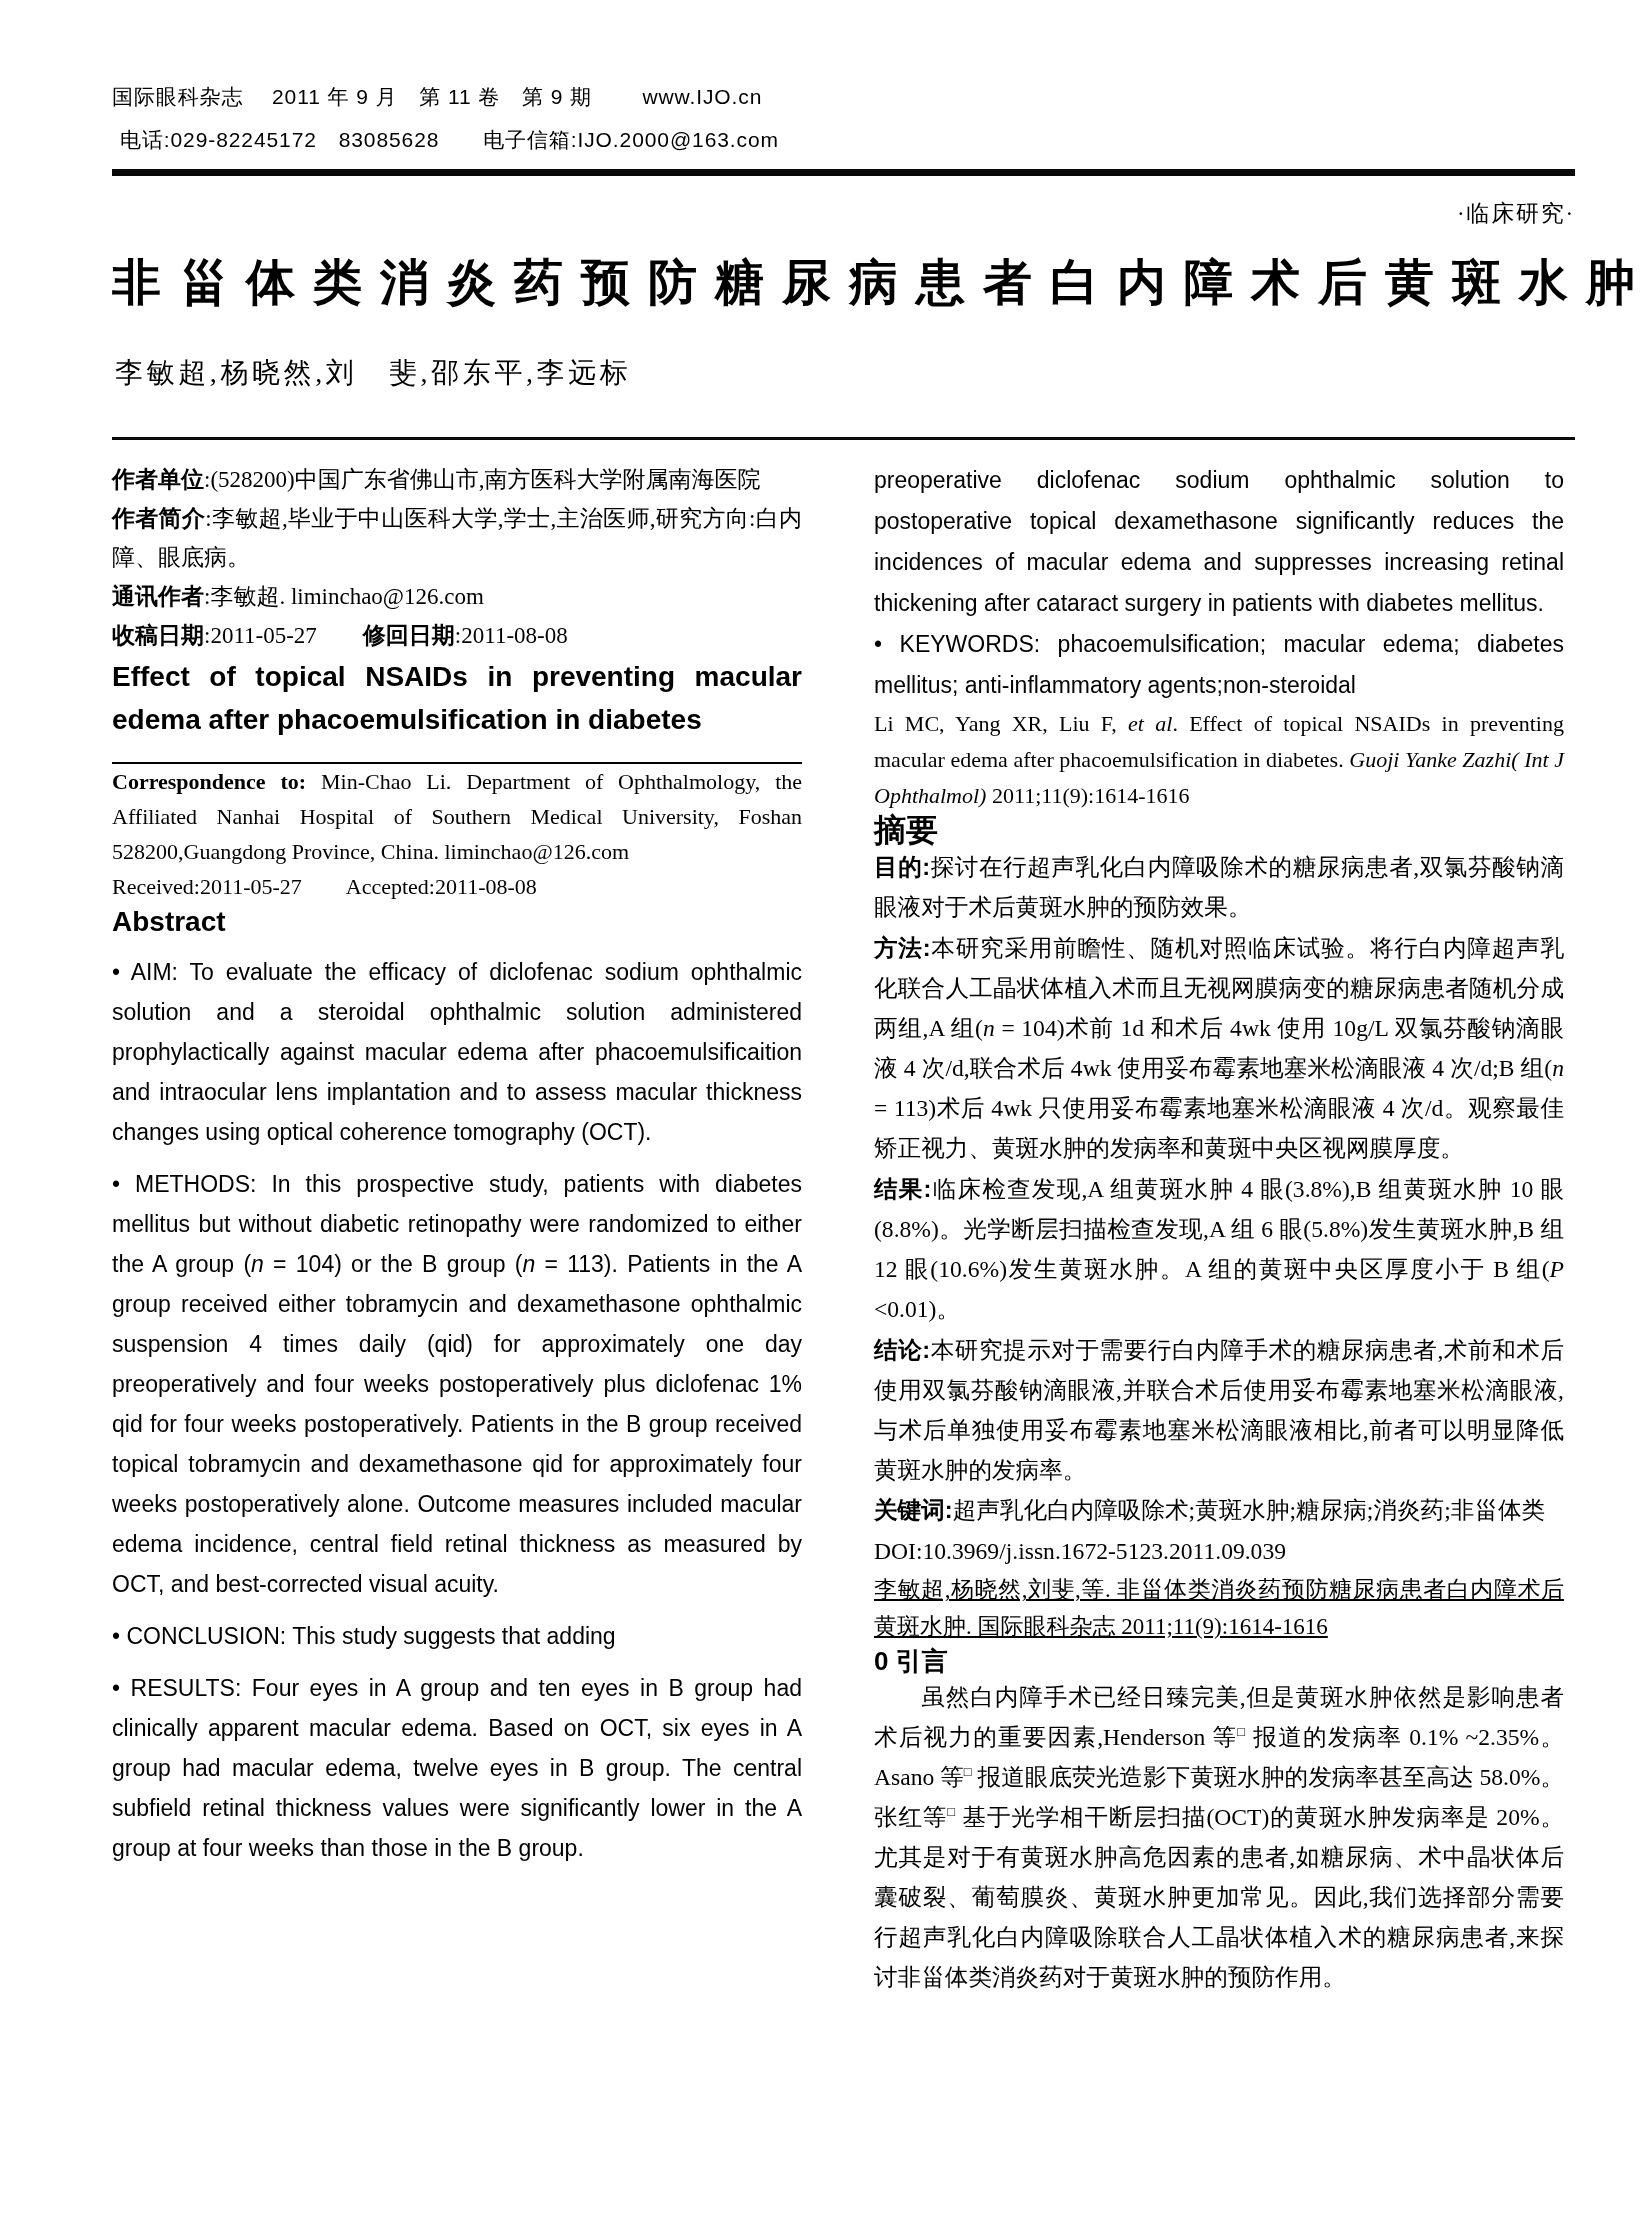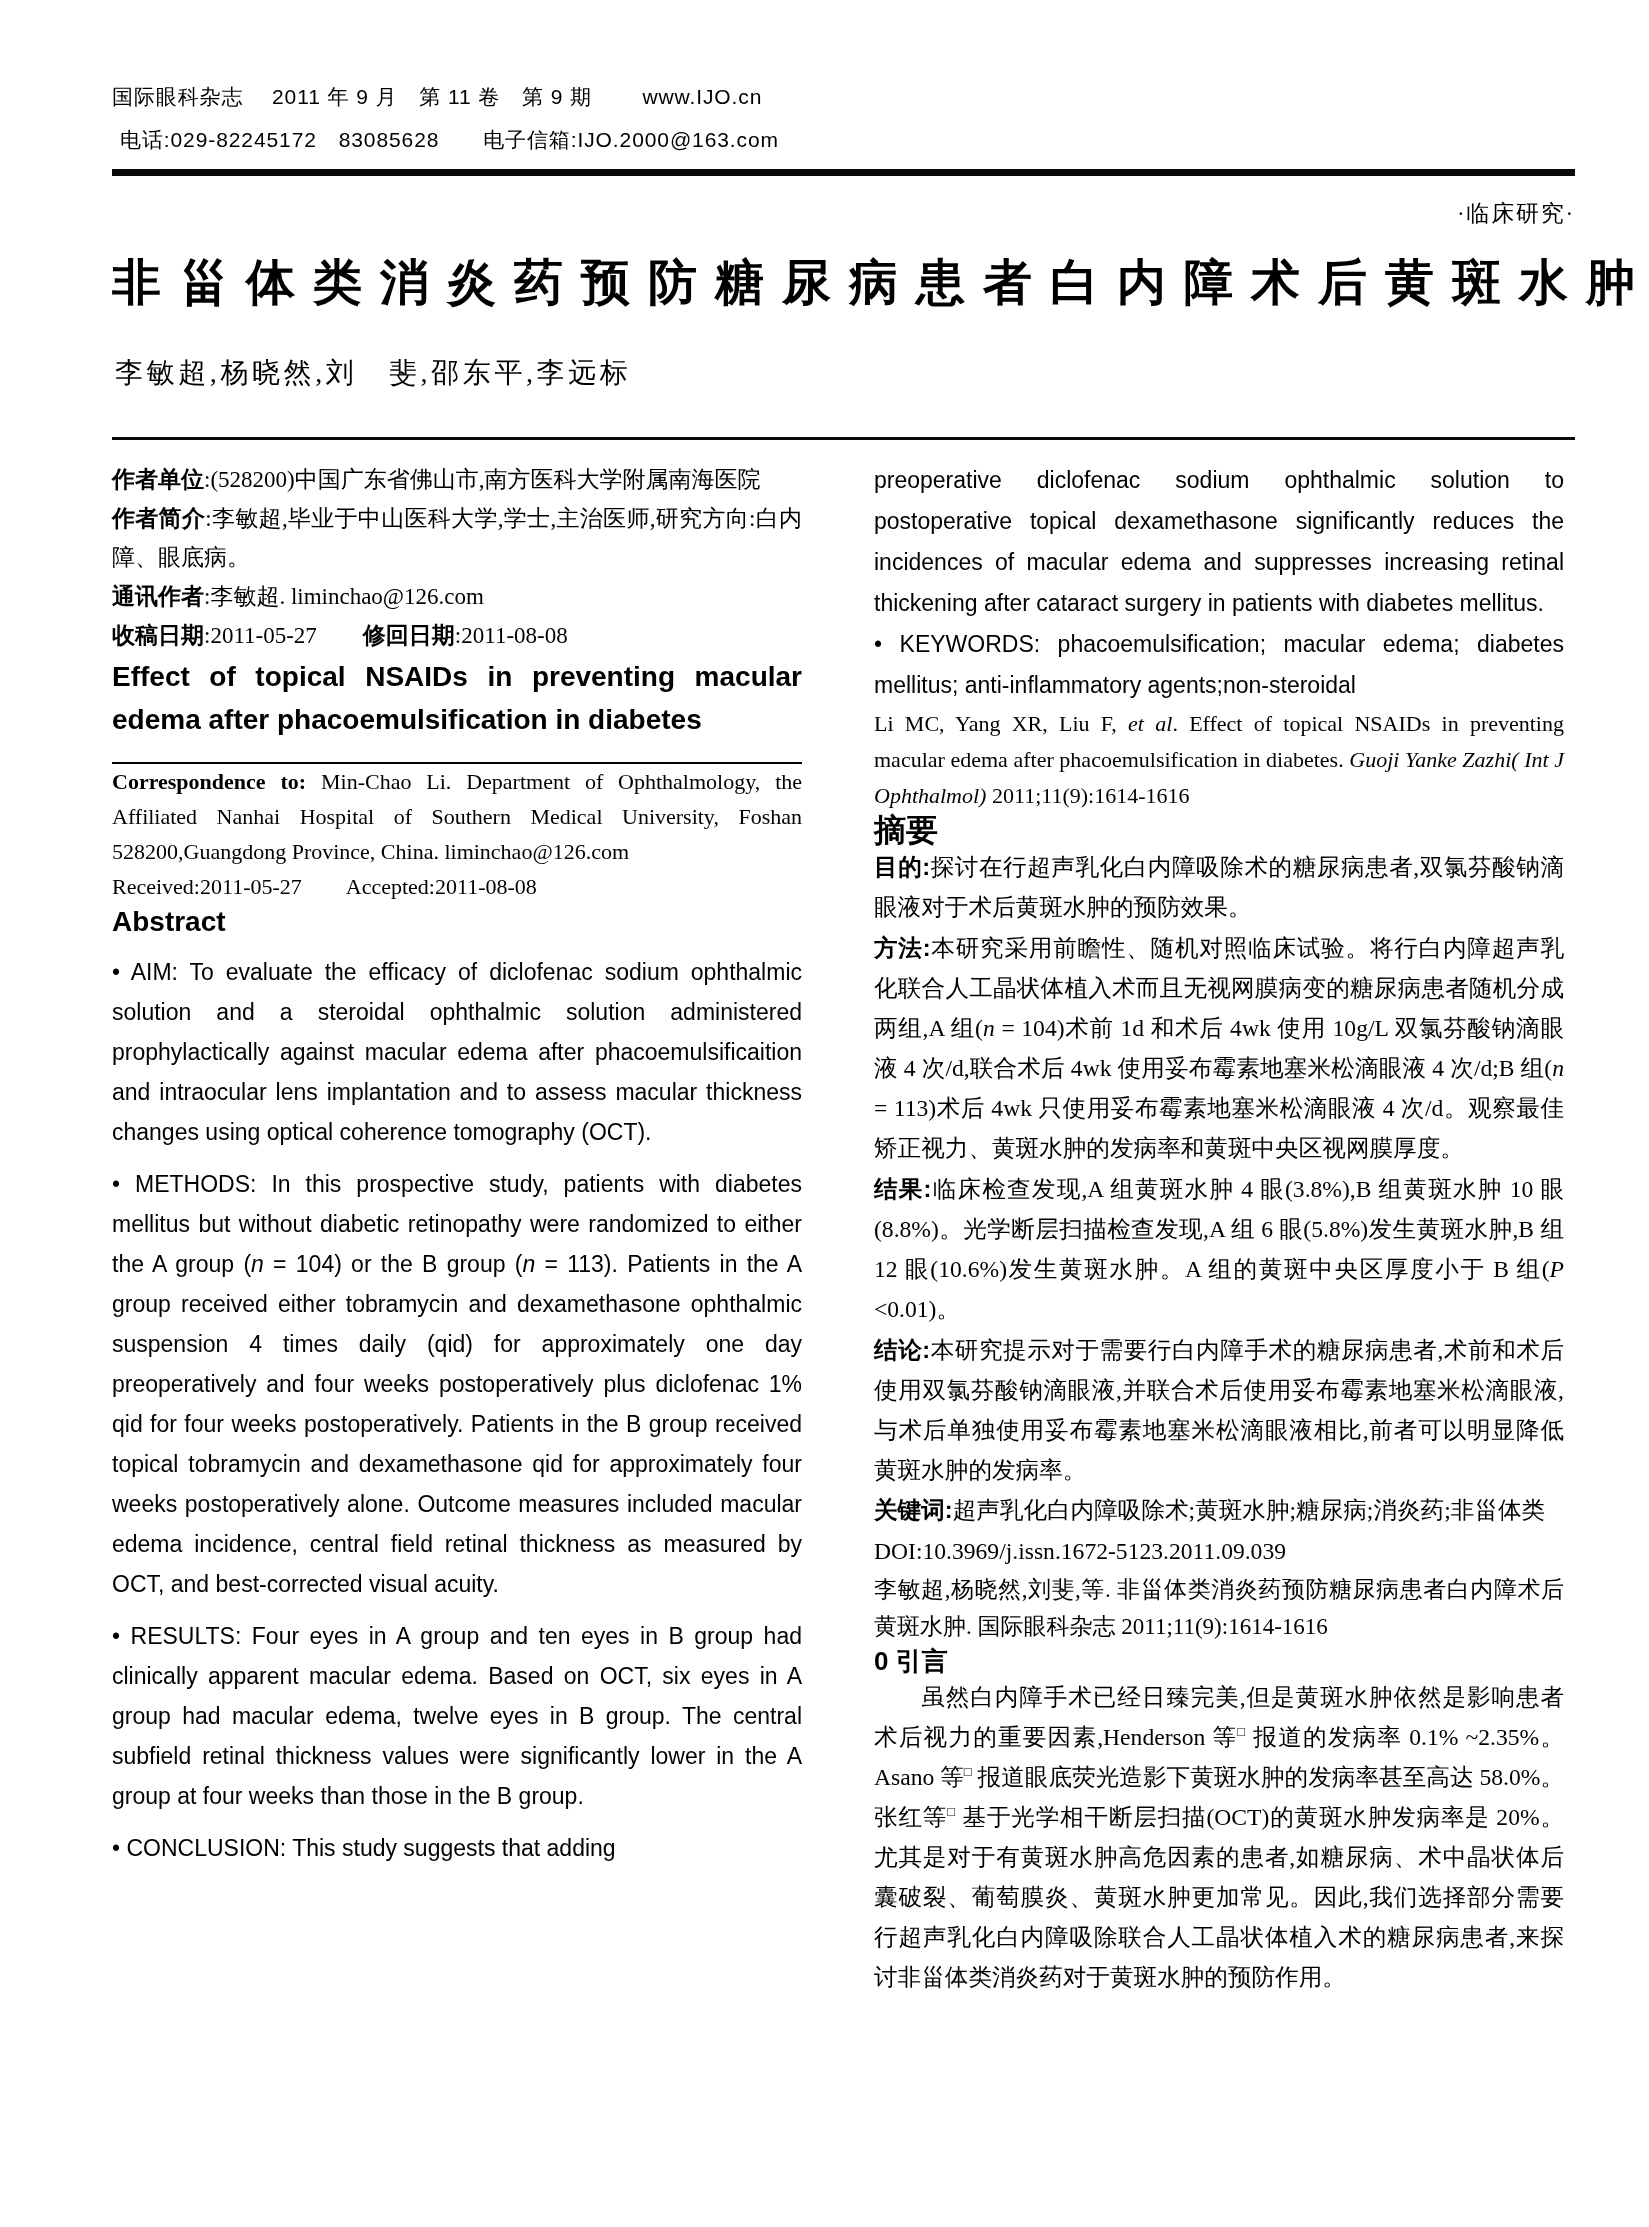--- a/index.html
+++ b/index.html
@@ -43,21 +43,21 @@
   .h-abstract{margin-top:33px;font-size:28px;font-weight:bold;font-family:"Liberation Sans",sans-serif;line-height:36px;}
   .abs p{font-size:23px;line-height:40px;font-family:"Liberation Sans",sans-serif;margin-top:12px;}
 
   
   .cont{font-size:23px;line-height:41px;font-family:"Liberation Sans",sans-serif;}
   .kw{margin-top:6.2px;}
   .cite-en{margin-top:37px;font-size:22px;line-height:36px;}
   .h-zhaiyao{margin-top:41px;font-size:32px;font-weight:bold;font-family:"Liberation Sans",sans-serif;line-height:32px;}
   .cn p{font-size:23.6px;line-height:40px;margin-top:0.9px;}
   .doi{margin-top:1.8px;}
-  .cite-cn{margin-top:43px;font-size:23px;line-height:37px;}
+  .cite-cn{margin-top:43px;font-size:23px;line-height:37px;text-decoration:underline;}
   .h-intro{margin-top:50px;font-size:26px;font-weight:bold;font-family:"Liberation Sans",sans-serif;line-height:32px;}
   .intro-p{margin-top:12.5px;font-size:23.6px;line-height:40px;text-indent:2em;}
 
   
   .seg-b{font-weight:bold;}
   .seg-i{font-style:italic;}
   .seg-h{font-weight:bold;font-family:"Liberation Sans",sans-serif;}
   .seg-sup{vertical-align:super;font-size:55%;line-height:0;}
 </style>
 </head>
@@ -88,22 +88,22 @@
 
     <div class="affil-block">
       <p class="jt"><span class="seg-b">Correspondence to:</span><span> Min-Chao Li. Department of Ophthalmology, the Affiliated Nanhai Hospital of Southern Medical University, Foshan 528200,Guangdong Province, China. liminchao@126.com</span></p>
       <p>Received:2011-05-27　　Accepted:2011-08-08</p>
     </div>
 
     <p class="h-abstract">Abstract</p>
     <div class="abs">
       <p class="jt"><span>• AIM: To evaluate the efficacy of diclofenac sodium ophthalmic solution and a steroidal ophthalmic solution administered prophylactically against macular edema after phacoemulsificaition and intraocular lens implantation and to assess macular thickness changes using optical coherence tomography (OCT).</span></p>
       <p class="jt"><span>• METHODS: In this prospective study, patients with diabetes mellitus but without diabetic retinopathy were randomized to either the A group (</span><span class="seg-i">n</span><span> = 104) or the B group (</span><span class="seg-i">n</span><span> = 113). Patients in the A group received either tobramycin and dexamethasone ophthalmic suspension 4 times daily (qid) for approximately one day preoperatively and four weeks postoperatively plus diclofenac 1% qid for four weeks postoperatively. Patients in the B group received topical tobramycin and dexamethasone qid for approximately four weeks postoperatively alone. Outcome measures included macular edema incidence, central field retinal thickness as measured by OCT, and best-corrected visual acuity.</span></p>
+      <p class="jt"><span>• CONCLUSION: This study suggests that adding</span></p>
       <p class="jt"><span>• RESULTS: Four eyes in A group and ten eyes in B group had clinically apparent macular edema. Based on OCT, six eyes in A group had macular edema, twelve eyes in B group. The central subfield retinal thickness values were significantly lower in the A group at four weeks than those in the B group.</span></p>
-      <p class="jt"><span>• CONCLUSION: This study suggests that adding</span></p>
     </div>
   </div>
 
   <div class="col col-right">
     <p class="cont jt">preoperative diclofenac sodium ophthalmic solution to postoperative topical dexamethasone significantly reduces the incidences of macular edema and suppresses increasing retinal thickening after cataract surgery in patients with diabetes mellitus.</p>
     <p class="cont kw jt"><span>• KEYWORDS: phacoemulsification; macular edema; diabetes mellitus; anti-inflammatory agents;non-steroidal</span></p>
 
     <p class="cite-en jt"><span>Li MC, Yang XR, Liu F, </span><span class="seg-i">et al</span><span>. Effect of topical NSAIDs in preventing macular edema after phacoemulsification in diabetes. </span><span class="seg-i">Guoji Yanke Zazhi( Int J Ophthalmol) </span><span>2011;11(9):1614-1616</span></p>
 
     <p class="h-zhaiyao">摘要</p>

